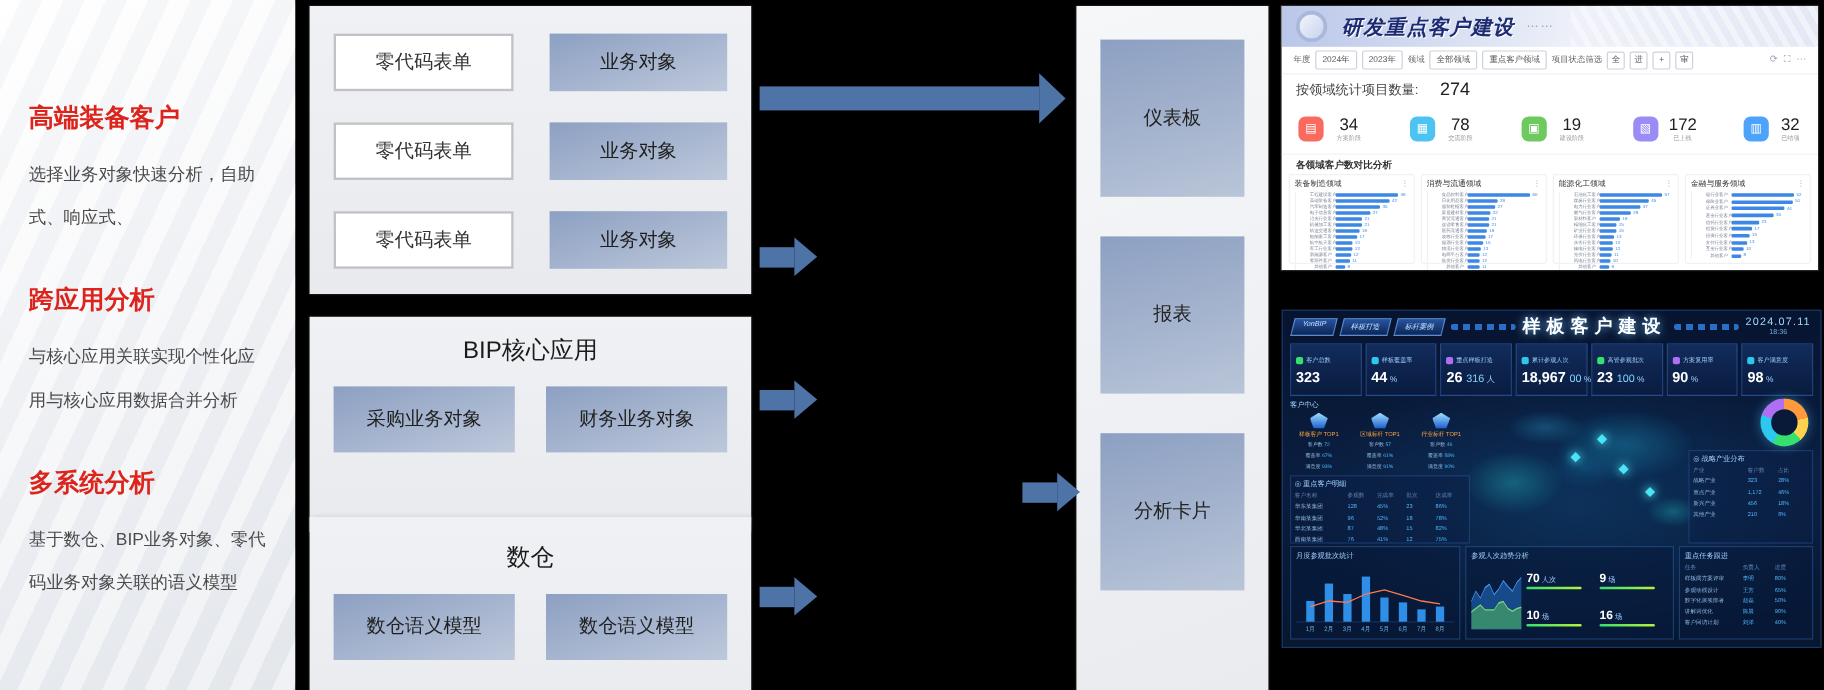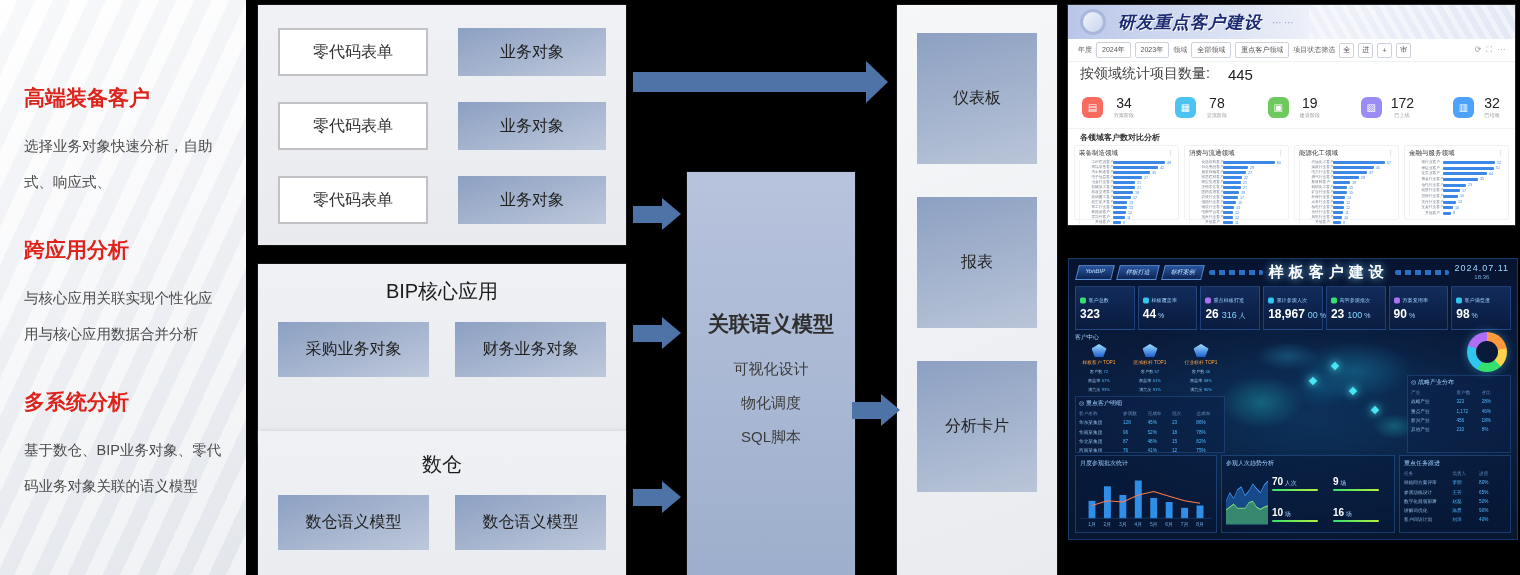--- a/index.html
+++ b/index.html
@@ -71,21 +71,21 @@
     letter-spacing:1px;text-shadow:1px 1px 0 rgba(255,255,255,.9);}
   .ld-header-dots{font-size:10px;color:#8fa6d8;margin-left:10px;letter-spacing:2px;}
   .ld-filterbar{height:22px;flex-shrink:0;display:flex;align-items:center;gap:4px;padding:0 10px;
     border-bottom:1px solid #eef0f4;}
   .ld-flabel{font-size:7px;color:#666;}
   .ld-fbox{font-size:7px;color:#555;border:1px solid #ccd2dc;border-radius:2px;padding:2px 5px;background:#fff;}
   .ld-fbtn{font-size:7px;color:#555;border:1px solid #ccd2dc;border-radius:2px;width:13px;height:13px;
     display:flex;align-items:center;justify-content:center;background:#fff;}
   .ld-ficons{margin-left:auto;display:flex;gap:5px;color:#9aa3b5;font-size:8px;}
   .ld-summary{height:24px;flex-shrink:0;display:flex;align-items:center;gap:18px;padding:0 12px;}
-  .ld-sum-label{font-size:14px;color:#444;}
+  .ld-sum-label{font-size:11px;color:#444;}
   .ld-sum-value{font-size:15px;color:#222;}
   .ld-stats{height:42px;flex-shrink:0;display:flex;align-items:center;justify-content:space-between;
     padding:0 14px;border-bottom:1px solid #f0f2f5;}
   .ld-stat{display:flex;align-items:center;gap:9px;}
   .ld-ic{width:21px;height:21px;border-radius:6px;display:flex;align-items:center;justify-content:center;
     color:#fff;font-size:10px;}
   .ld-stat-txt{display:flex;flex-direction:column;align-items:center;}
   .ld-stat-val{font-size:14px;color:#222;}
   .ld-stat-lbl{font-size:6px;color:#999;transform:scale(.85);white-space:nowrap;}
   .ld-section-title{font-size:8px;font-weight:bold;color:#333;padding:3px 12px 2px;flex-shrink:0;}
@@ -214,28 +214,20 @@
   </div>
 
   <div class="group" id="groupC">
     <div class="group-title">数仓</div>
     <div class="group-boxes" id="dw-boxes">
         <div class="obj-box">数仓语义模型</div>
         <div class="obj-box">数仓语义模型</div>
       </div>
   </div>
 
-  <div id="semantic">
-    <div class="sem-title">关联语义模型</div>
-    <div id="sem-items">
-        <div class="sem-item">可视化设计</div>
-        <div class="sem-item">物化调度</div>
-        <div class="sem-item">SQL脚本</div>
-      </div>
-  </div>
 
   <div id="outputs">
       <div class="out-box">仪表板</div>
       <div class="out-box">报表</div>
       <div class="out-box">分析卡片</div>
     </div>
 
   <div class="arrow" id="arrow-top">
       <div class="shaft"></div>
       <div class="head"></div>
@@ -276,21 +268,21 @@
         <span class="ld-fbtn">+</span>
         <span class="ld-fbtn">审</span>
         <span class="ld-ficons">
           <span>⟳</span>
           <span>⛶</span>
           <span>⋯</span>
         </span>
       </div>
     <div class="ld-summary">
       <span class="ld-sum-label">按领域统计项目数量:</span>
-      <span class="ld-sum-value">445</span>
+      <span class="ld-sum-value">274</span>
     </div>
     <div class="ld-stats" id="ld-stats">
         <div class="ld-stat">
           <div class="ld-ic" style="background: rgb(250, 106, 95);">▤</div>
           <div class="ld-stat-txt">
             <div class="ld-stat-val">34</div>
             <div class="ld-stat-lbl">方案阶段</div>
           </div>
         </div>
         <div class="ld-stat">

